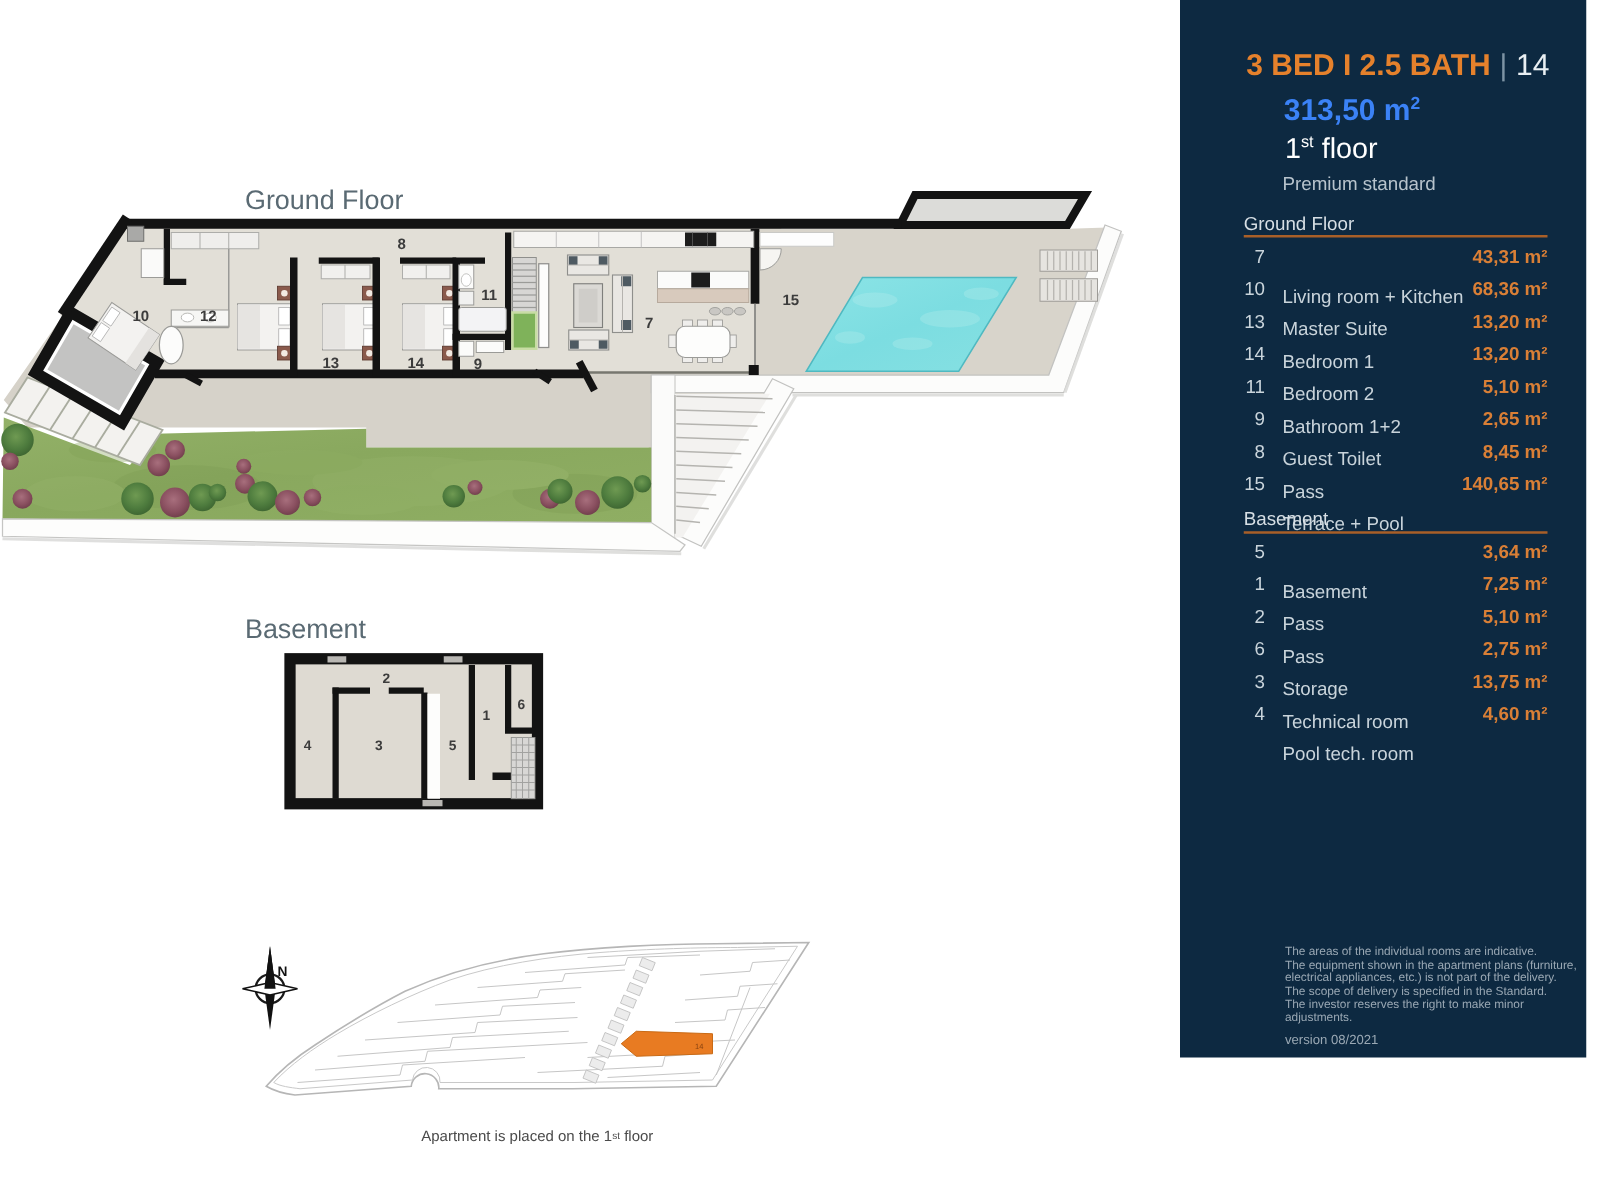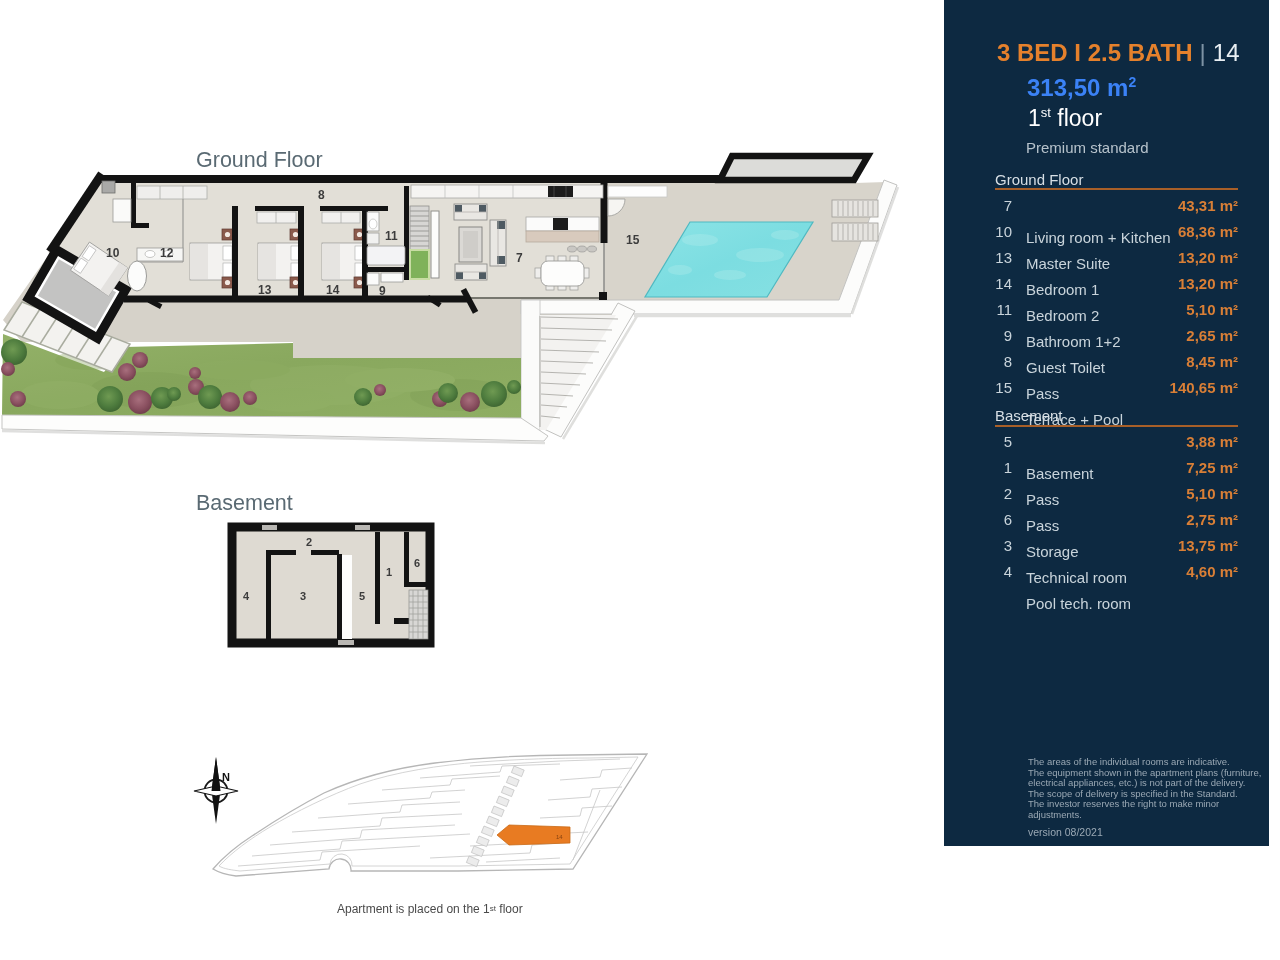--- a/index.html
+++ b/index.html
@@ -572,21 +572,21 @@
         </div>
   </div>
 
   <div class="sechead" style="top:407px;">Basement</div>
   <div class="secline" style="top:425px;"></div>
 
   <div class="rows" style="top:429px;">
     <div class="row">
           <span class="n">5</span>
           <span class="nm">Basement</span>
-          <span class="v">3,88 m²</span>
+          <span class="v">3,64 m²</span>
         </div>
     <div class="row">
           <span class="n">1</span>
           <span class="nm">Pass</span>
           <span class="v">7,25 m²</span>
         </div>
     <div class="row">
           <span class="n">2</span>
           <span class="nm">Pass</span>
           <span class="v">5,10 m²</span>

